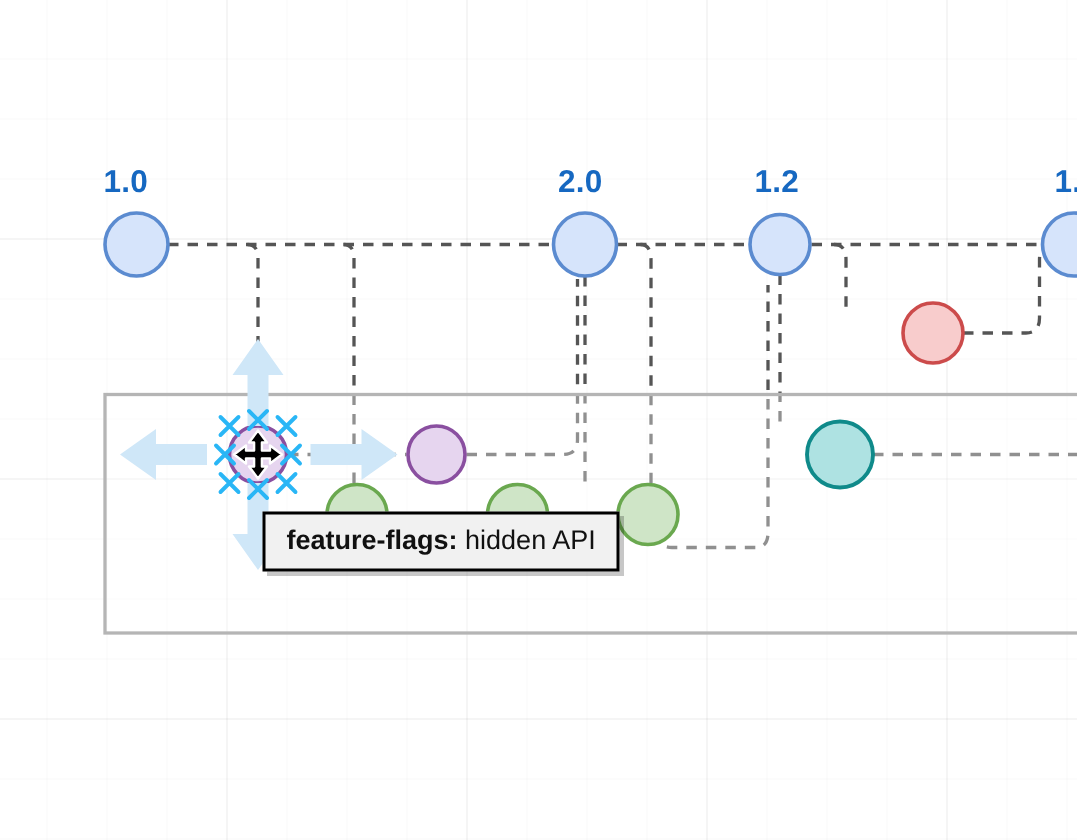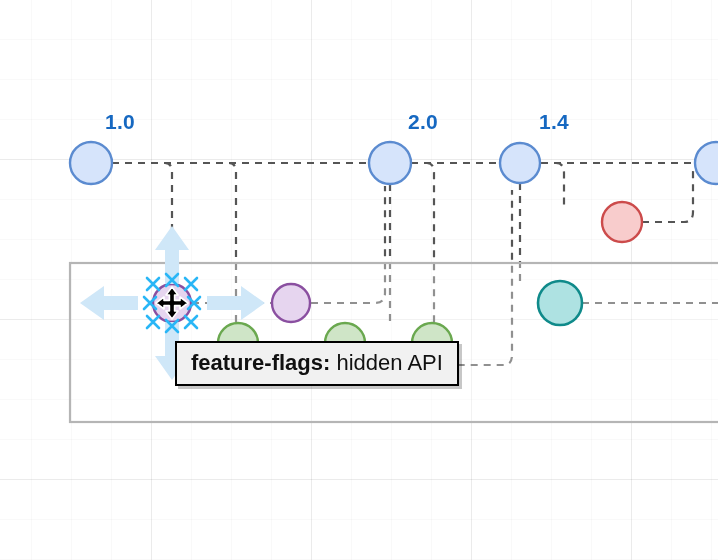--- a/index.html
+++ b/index.html
@@ -34,30 +34,29 @@
   #node-layer { z-index: 2; }
   #overlay-layer { z-index: 3; pointer-events: none; }
 
   .version-label {
     position: absolute;
     color: #1668c1;
     font-weight: bold;
     font-size: 21px;
     letter-spacing: 0.2px;
     white-space: nowrap;
-    margin-left: 36px;
   }
 
   .tooltip {
     position: absolute;
     background: #f1f1f1;
     border: 2px solid #000000;
     box-shadow: 3px 3px 0 rgba(0,0,0,0.22);
     padding: 7px 14px 8px 14px;
-    font-size: 22px;
+    font-size: 18px;
     color: #111111;
     white-space: nowrap;
     z-index: 20;
   }
   .tooltip .tt-key { font-weight: bold; }
   .tooltip .tt-val { font-weight: normal; }
 </style>
 </head>
 <body>
 
@@ -148,21 +147,21 @@
         </g>
     </g>
 
     <g transform="translate(172,303)">
       <path d="M0,-16 L6,-8 L2.6,-8 L2.6,-2.6 L8,-2.6 L8,-6 L16,0 L8,6 L8,2.6 L2.6,2.6 L2.6,8 L6,8 L0,16 L-6,8 L-2.6,8 L-2.6,2.6 L-8,2.6 L-8,6 L-16,0 L-8,-6 L-8,-2.6 L-2.6,-2.6 L-2.6,-8 L-6,-8 Z" fill="#000000" stroke="#ffffff" stroke-width="1.6" stroke-linejoin="round"></path>
     </g>
   </svg>
 
   <div class="version-label" style="left:69px; top:110px;">1.0</div>
   <div class="version-label" style="left:372px; top:110px;">2.0</div>
-  <div class="version-label" style="left:503px; top:110px;">1.4</div>
+  <div class="version-label" style="left:503px; top:110px;">1.2</div>
   <div class="version-label" style="left:703px; top:110px;">1.</div>
 
   <div class="tooltip" style="left:175px; top:341px;">
     <span class="tt-key">feature-flags:</span>
     <span class="tt-val">hidden API</span>
   </div>
 
 </div>
 
 </body></html>

